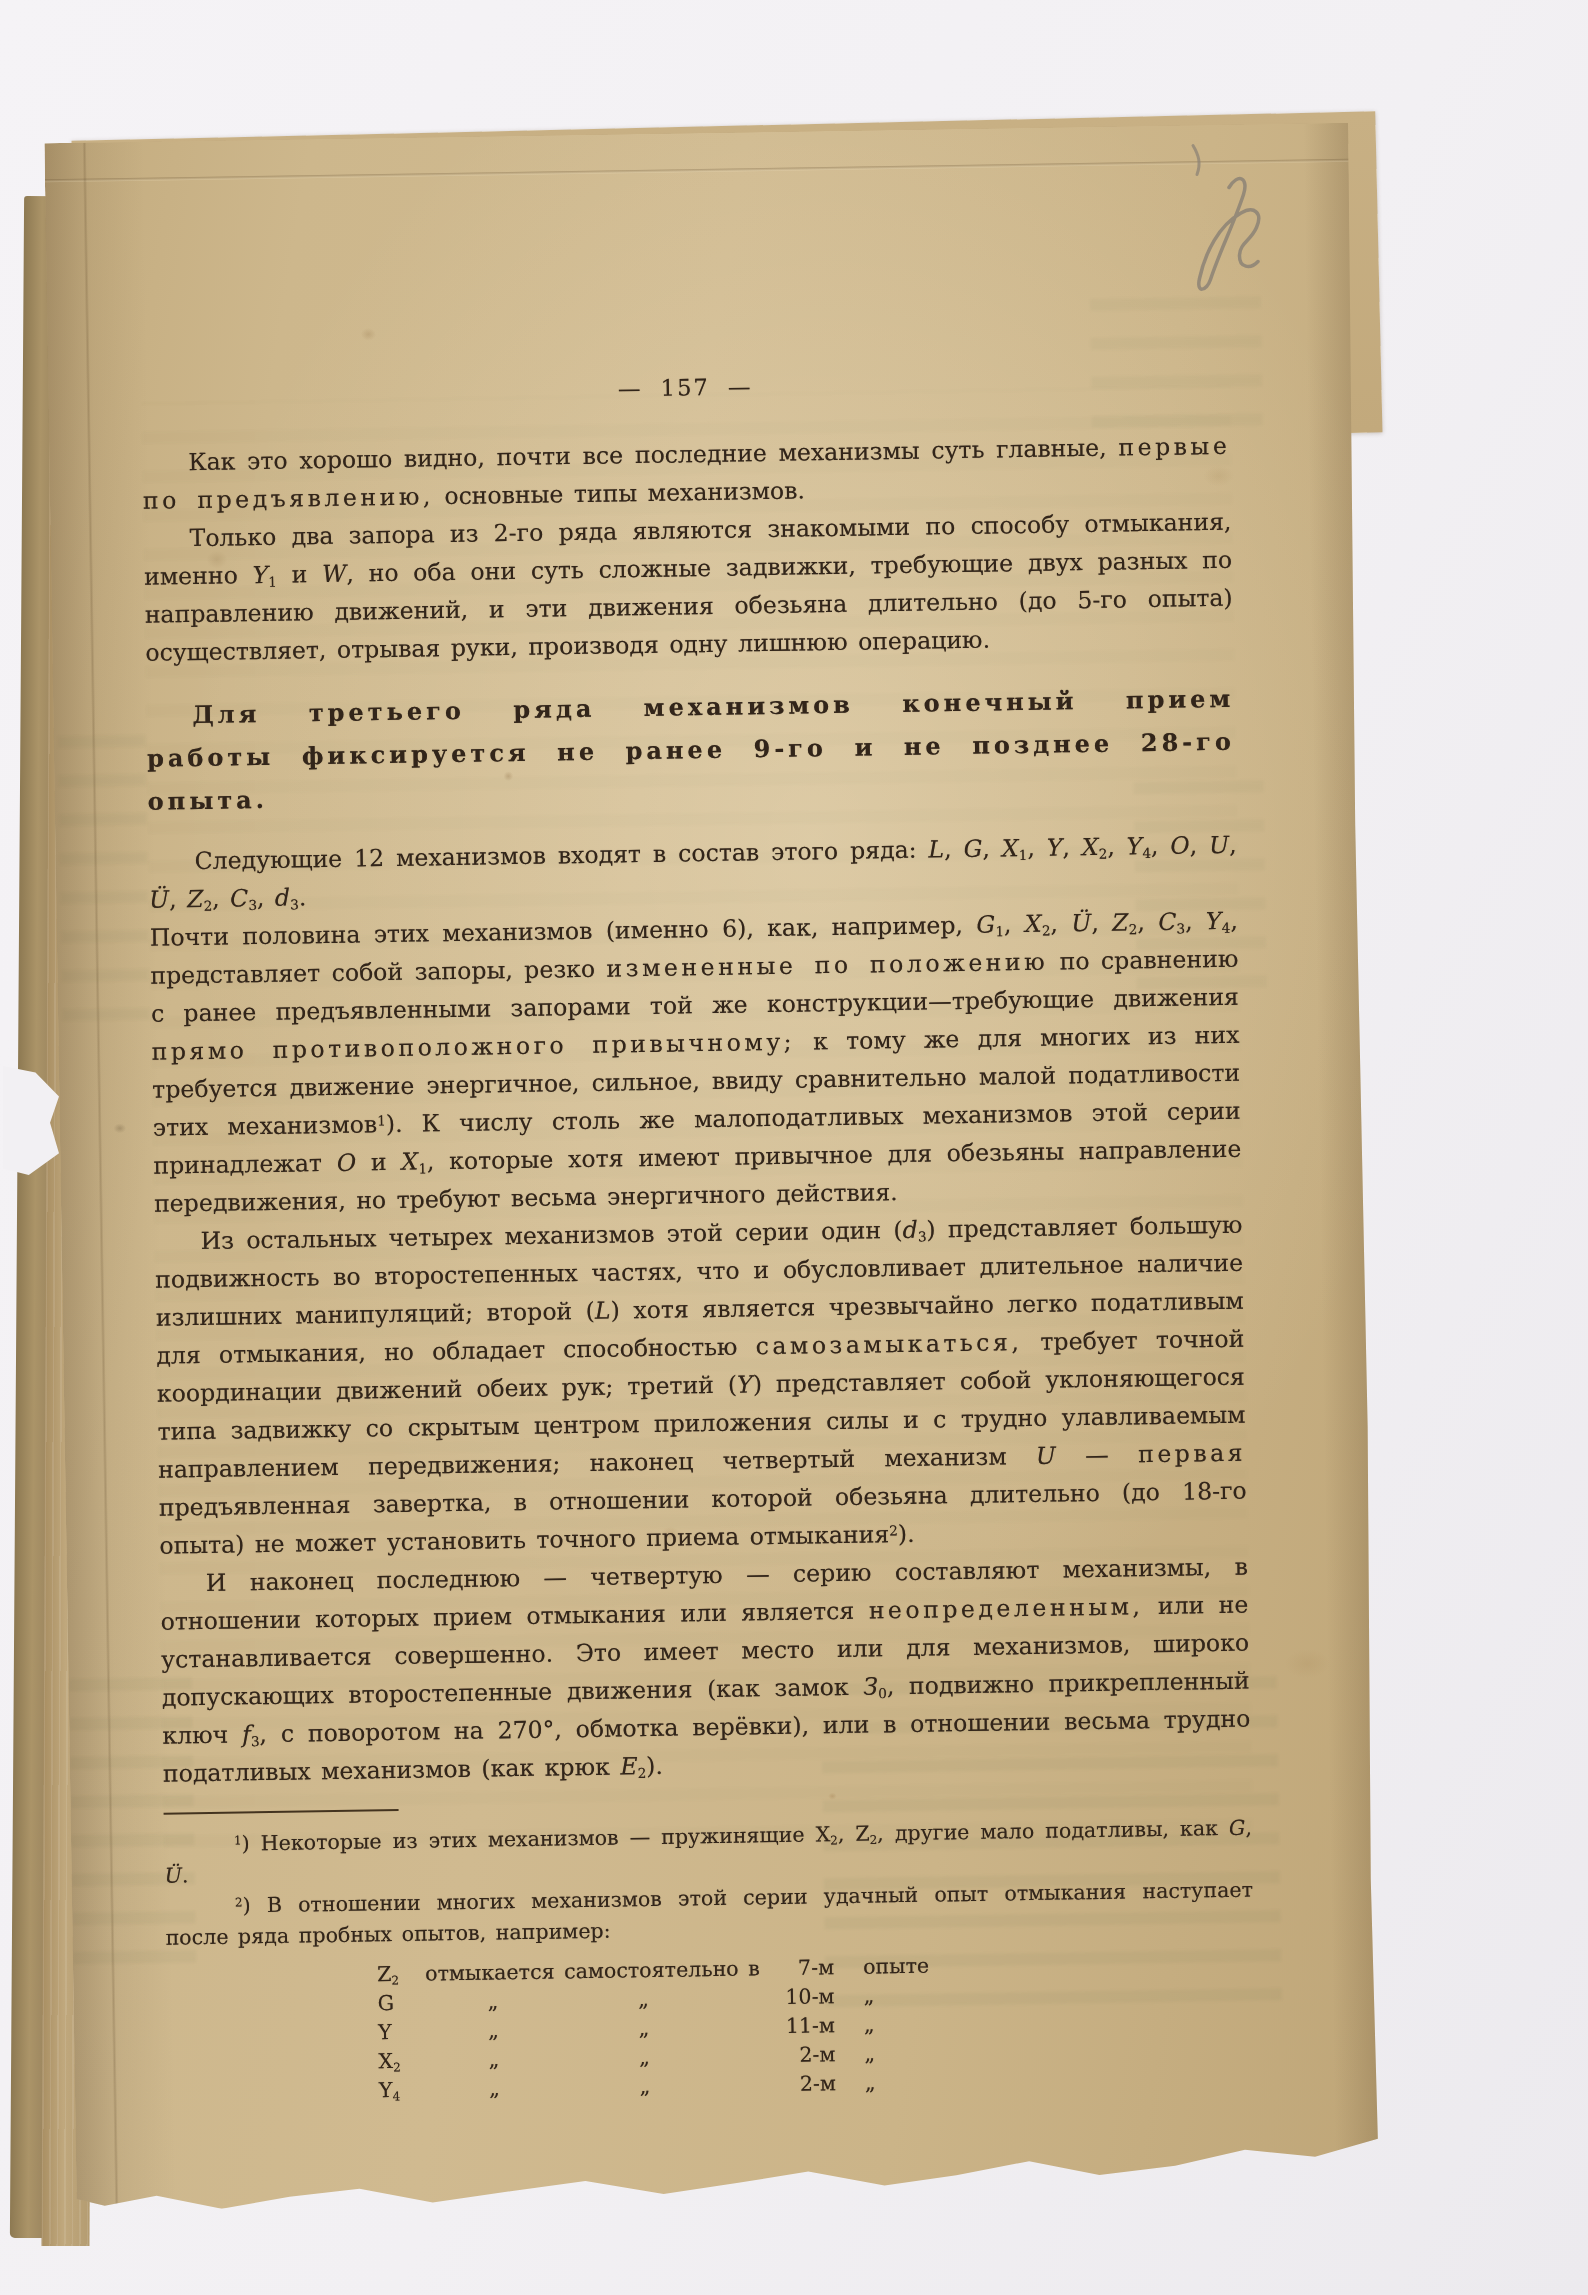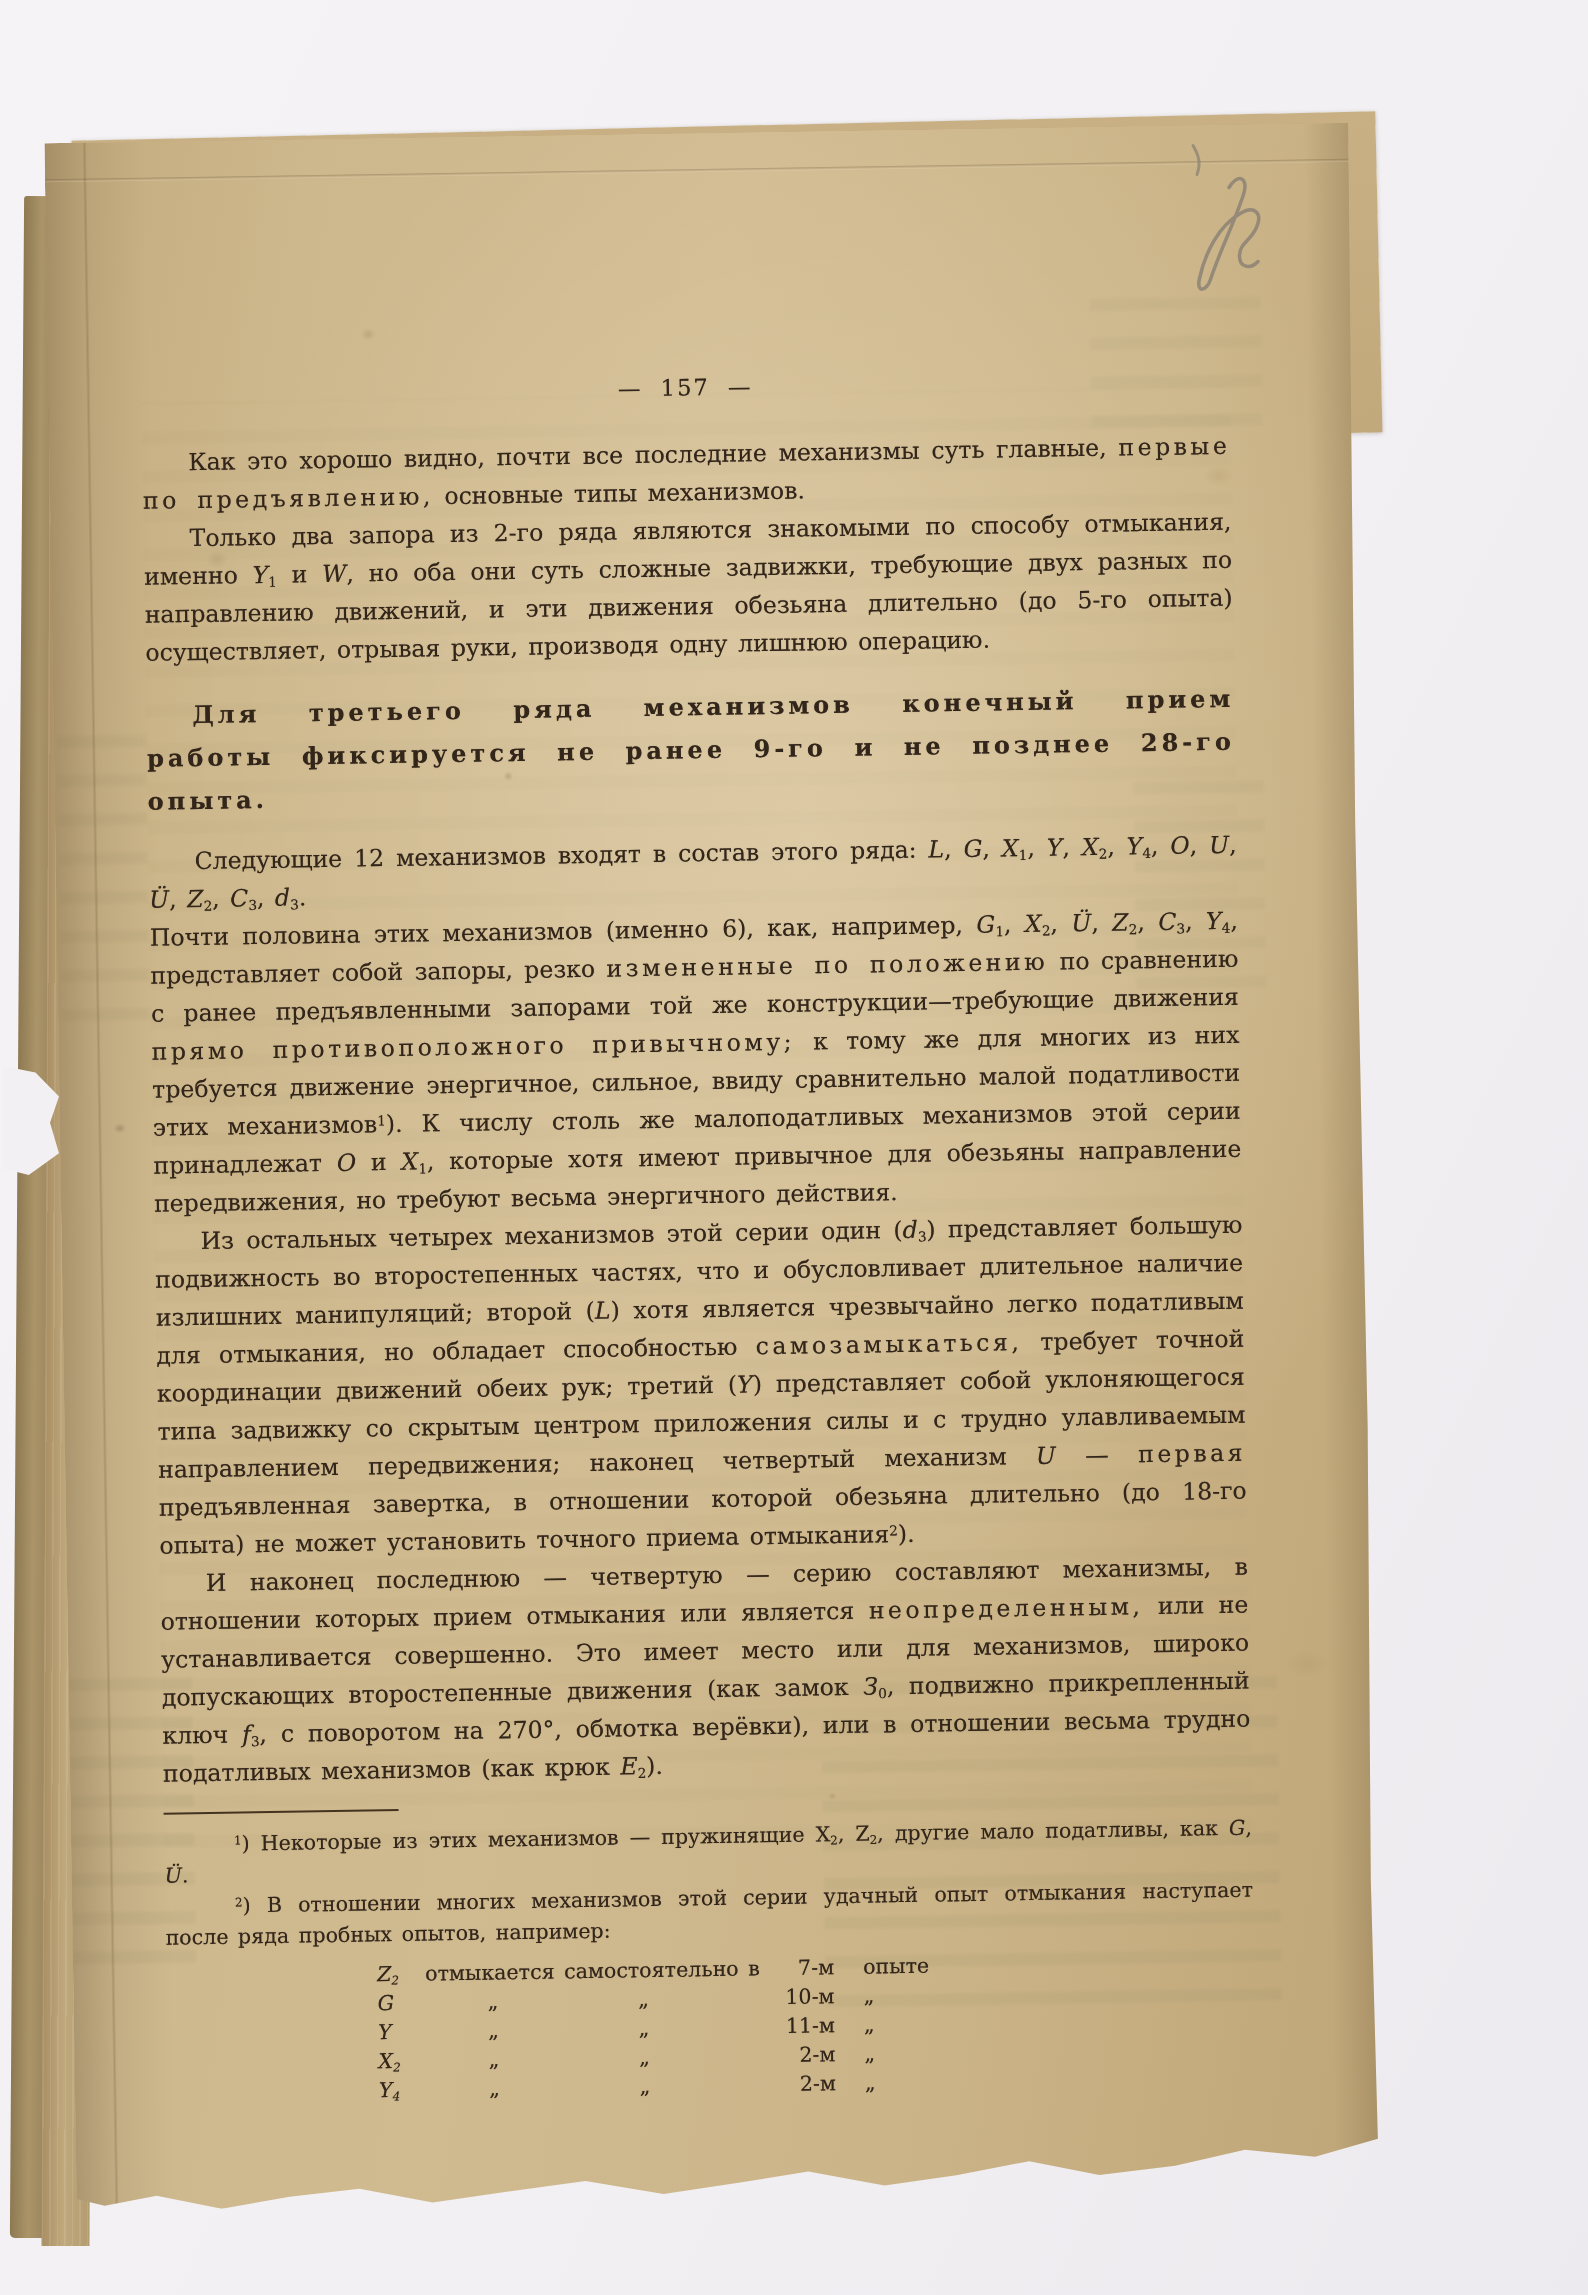--- a/index.html
+++ b/index.html
@@ -134,21 +134,21 @@
   }
   .ftable{
     display:grid;
     grid-template-columns:48px 135px 166px 108px 123px;
     margin:10px 0 0 211px;
     font-size:20.6px;
     line-height:28px;
     row-gap:1px;
   }
   .ftable .cell{white-space:nowrap;}
-  .ftable .c1{font-style:italic;}
+  .ftable .c1{}
   .ftable .c2,.ftable .c3{text-align:center;}
   .ftable .c4{text-align:right;}
   .ftable .c5{text-align:left;padding-left:29px;}
   .pencil{position:absolute;left:1154px;top:141px;width:135px;height:176px;}
 </style>
 </head>
 <body>
 
 <div class="edge-a"></div>
 <div class="edge-b"></div>

